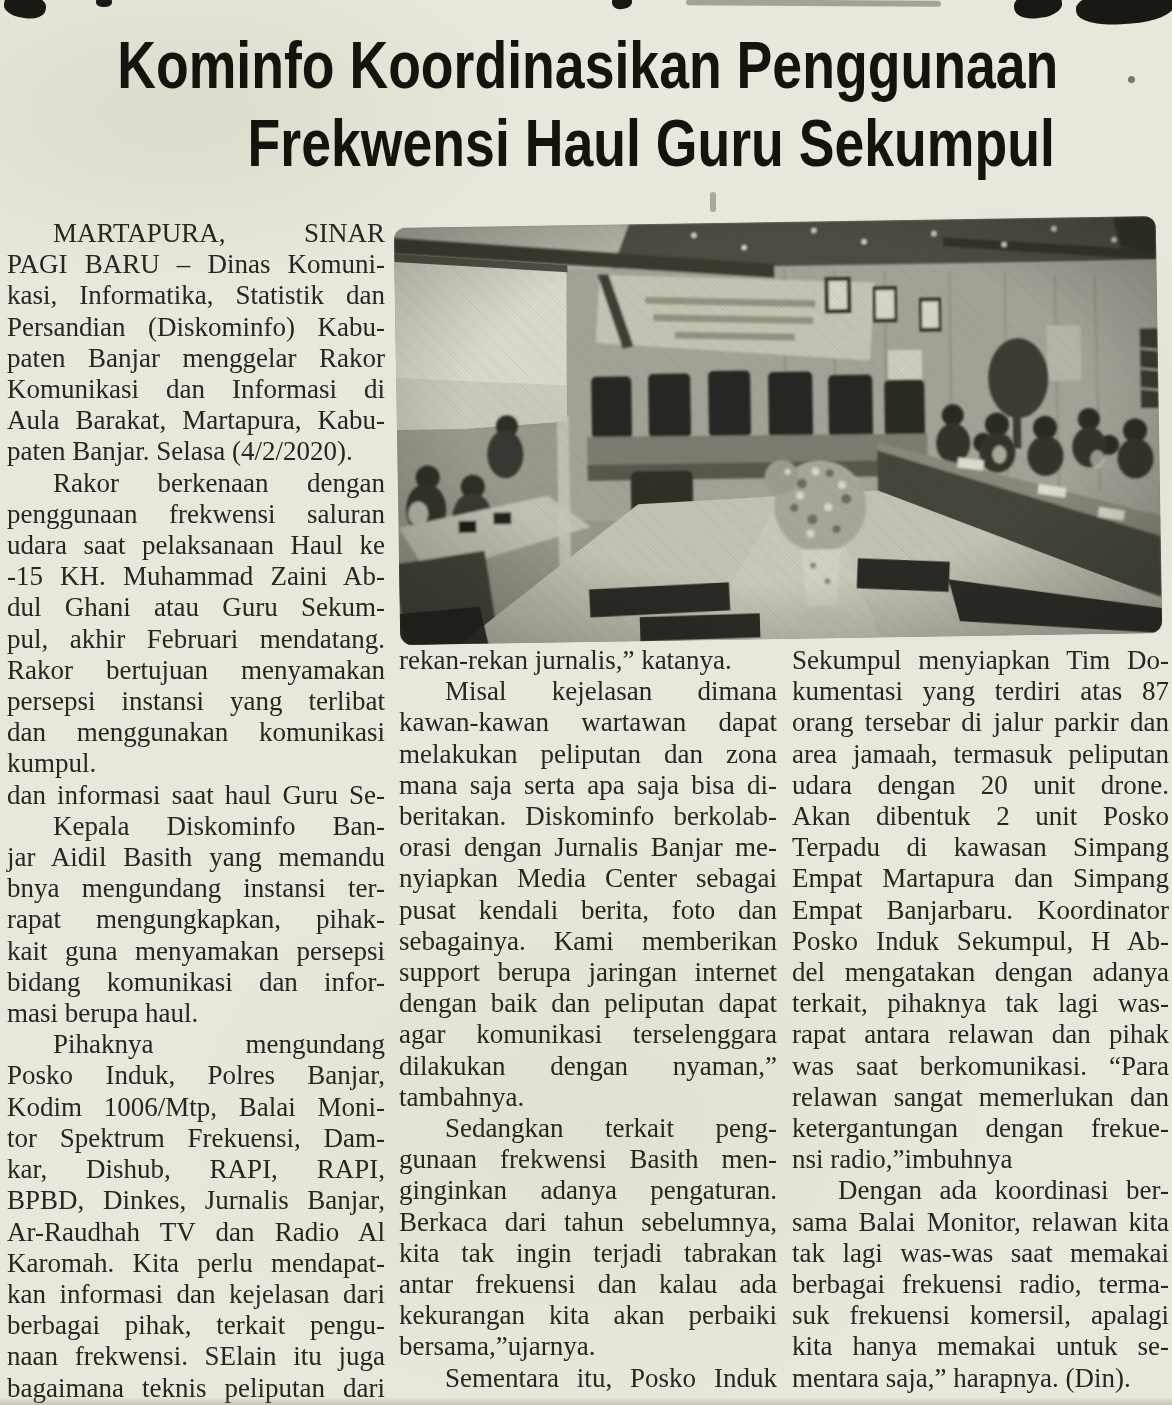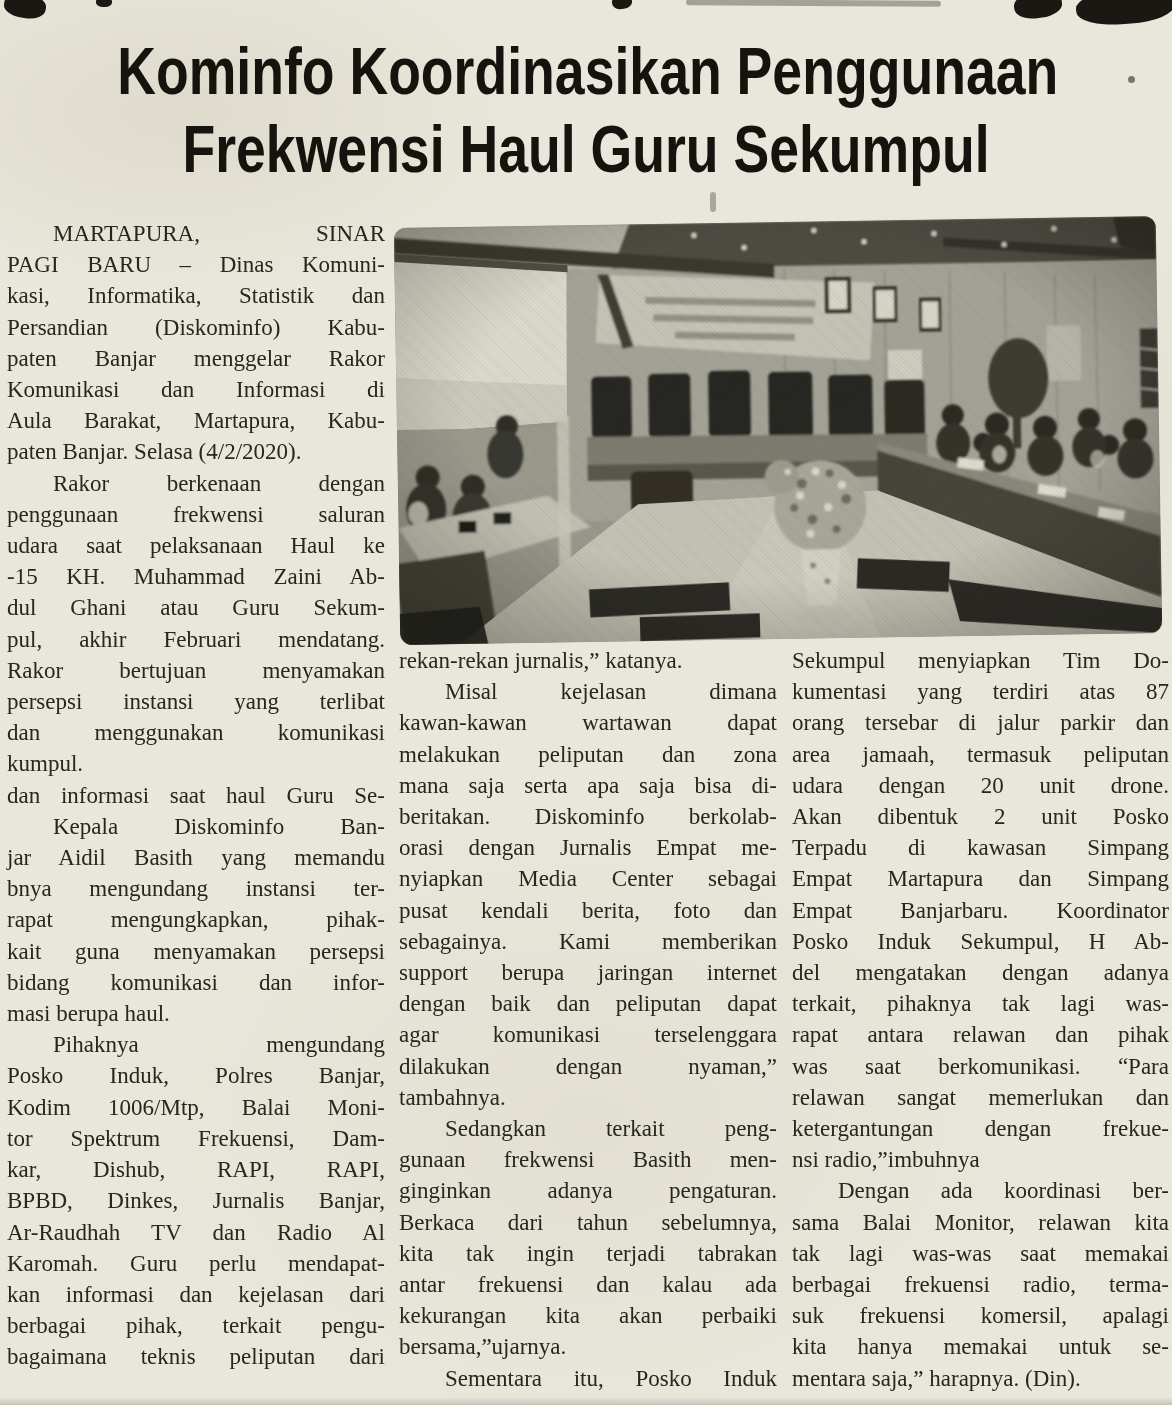--- a/index.html
+++ b/index.html
@@ -8,36 +8,36 @@
     width:1172px;height:1405px;
     overflow:hidden;
     background:
       radial-gradient(ellipse 600px 300px at 15% 8%, rgba(213,209,193,.55), transparent 60%),
       radial-gradient(ellipse 500px 400px at 85% 30%, rgba(216,212,198,.5), transparent 60%),
       radial-gradient(ellipse 700px 500px at 50% 80%, rgba(218,214,200,.45), transparent 65%),
       #e9e6db;
     font-family:"Liberation Serif", serif;
   }
   
-  .headline{position:absolute;top:34px;left:0;width:1172px;text-align:center;color:#14130e;}
+  .headline{position:absolute;top:28px;left:0;width:1172px;text-align:right;color:#14130e;}
   .headline .hl{
     display:block;
     font-family:"Liberation Sans", sans-serif;
     font-weight:700;
     font-size:67px;line-height:74px;
     transform:scaleX(.8);
     transform-origin:50% 50%;
     white-space:nowrap;
   }
   .headline .hl+.hl{margin-top:4px;}
   
   .col{
     position:absolute;
     width:378px;
-    font-size:23px;line-height:31.2px;
+    font-size:27px;line-height:31.2px;
     color:#28261f;
     text-rendering:optimizeLegibility;
   }
   #col0{left:7px;top:218px;}
   #col1{left:399px;top:645px;}
   #col2{left:792px;top:645px;width:377px;}
   .line{
     text-align:justify;
     text-align-last:justify;
     white-space:nowrap;
@@ -123,37 +123,38 @@
       <div class="line end">masi berupa haul.</div>
     </div>
     <div class="para indent">
       <div class="line">Pihaknya mengundang</div>
       <div class="line">Posko Induk, Polres Banjar,</div>
       <div class="line">Kodim 1006/Mtp, Balai Moni-</div>
       <div class="line">tor Spektrum Frekuensi, Dam-</div>
       <div class="line">kar, Dishub, RAPI, RAPI,</div>
       <div class="line">BPBD, Dinkes, Jurnalis Banjar,</div>
       <div class="line">Ar-Raudhah TV dan Radio Al</div>
-      <div class="line">Karomah. Guru perlu mendapat-</div>
+      <div class="line">Karomah. Kita perlu mendapat-</div>
       <div class="line">kan informasi dan kejelasan dari</div>
       <div class="line">berbagai pihak, terkait pengu-</div>
+      <div class="line">naan frekwensi. SElain itu juga</div>
       <div class="line">bagaimana teknis peliputan dari</div>
     </div>
   </div>
 <div id="col1" class="col">
     <div class="para">
       <div class="line end">rekan-rekan jurnalis,” katanya.</div>
     </div>
     <div class="para indent">
       <div class="line">Misal kejelasan dimana</div>
       <div class="line">kawan-kawan wartawan dapat</div>
       <div class="line">melakukan peliputan dan zona</div>
       <div class="line">mana saja serta apa saja bisa di-</div>
       <div class="line">beritakan. Diskominfo berkolab-</div>
-      <div class="line">orasi dengan Jurnalis Empat me-</div>
+      <div class="line">orasi dengan Jurnalis Banjar me-</div>
       <div class="line">nyiapkan Media Center sebagai</div>
       <div class="line">pusat kendali berita, foto dan</div>
       <div class="line">sebagainya. Kami memberikan</div>
       <div class="line">support berupa jaringan internet</div>
       <div class="line">dengan baik dan peliputan dapat</div>
       <div class="line">agar komunikasi terselenggara</div>
       <div class="line">dilakukan dengan nyaman,”</div>
       <div class="line end">tambahnya.</div>
     </div>
     <div class="para indent">

